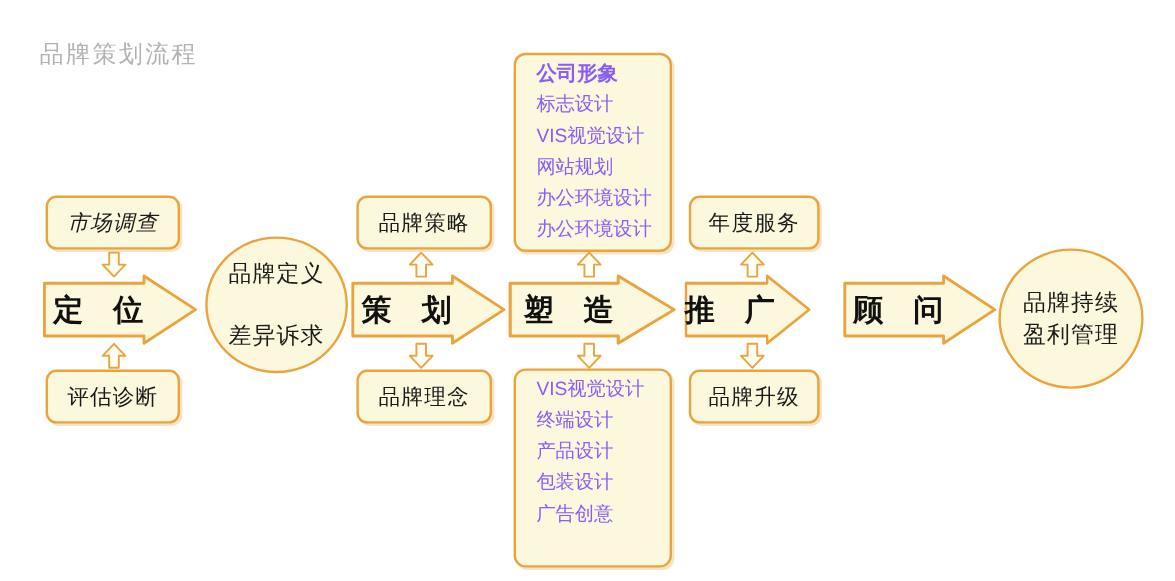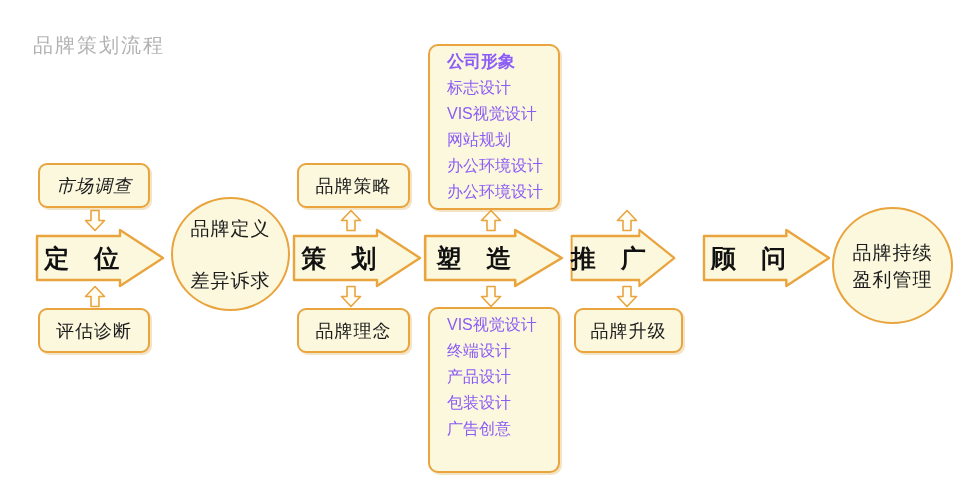--- a/index.html
+++ b/index.html
@@ -141,20 +141,23 @@
   </div>
 
   <div class="listbox" style="left:428px;top:307px;">
     <div>VIS视觉设计</div>
     <div>终端设计</div>
     <div>产品设计</div>
     <div>包装设计</div>
     <div>广告创意</div>
   </div>
 
+  <div class="sbox" style="left:574px;top:163px;width:109px;">
+    <span>年度服务</span>
+  </div>
 
   <div class="mini" style="left:616px;top:209px;">
     <svg viewBox="0 0 22 23">
       <path d="M11 1.5 L20.5 11.5 H15 V21.5 H7 V11.5 H1.5 Z" fill="#fffdf4" stroke="#e9a43e" stroke-width="1.6" stroke-linejoin="round"></path>
     </svg>
   </div>
 
   <div class="barrow" style="left:570px;top:228px;width:106px;">
     <svg viewBox="0 0 130 60" preserveAspectRatio="none">
       <path d="M2 8 H85 V2 L128 30 L85 58 V52 H2 Z" fill="#fcf8de" stroke="#e9a43e" stroke-width="2.4" stroke-linejoin="round"></path>

